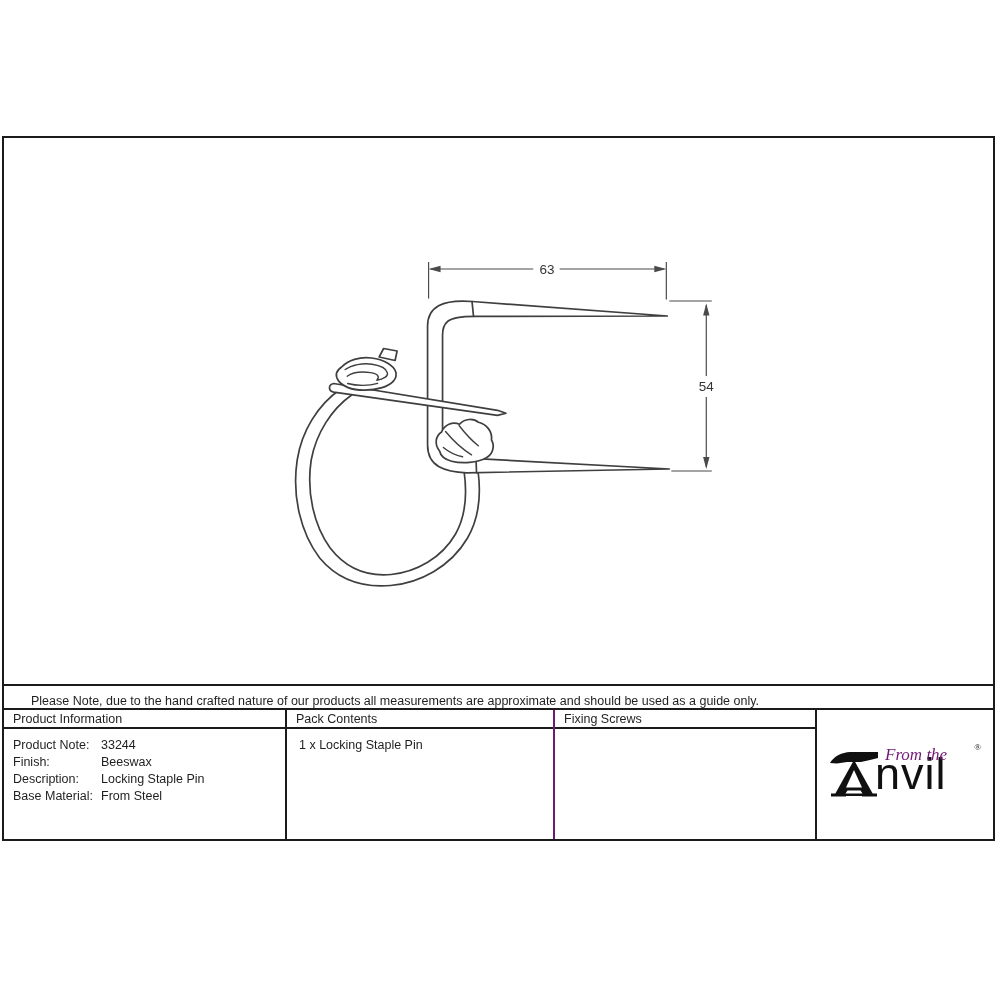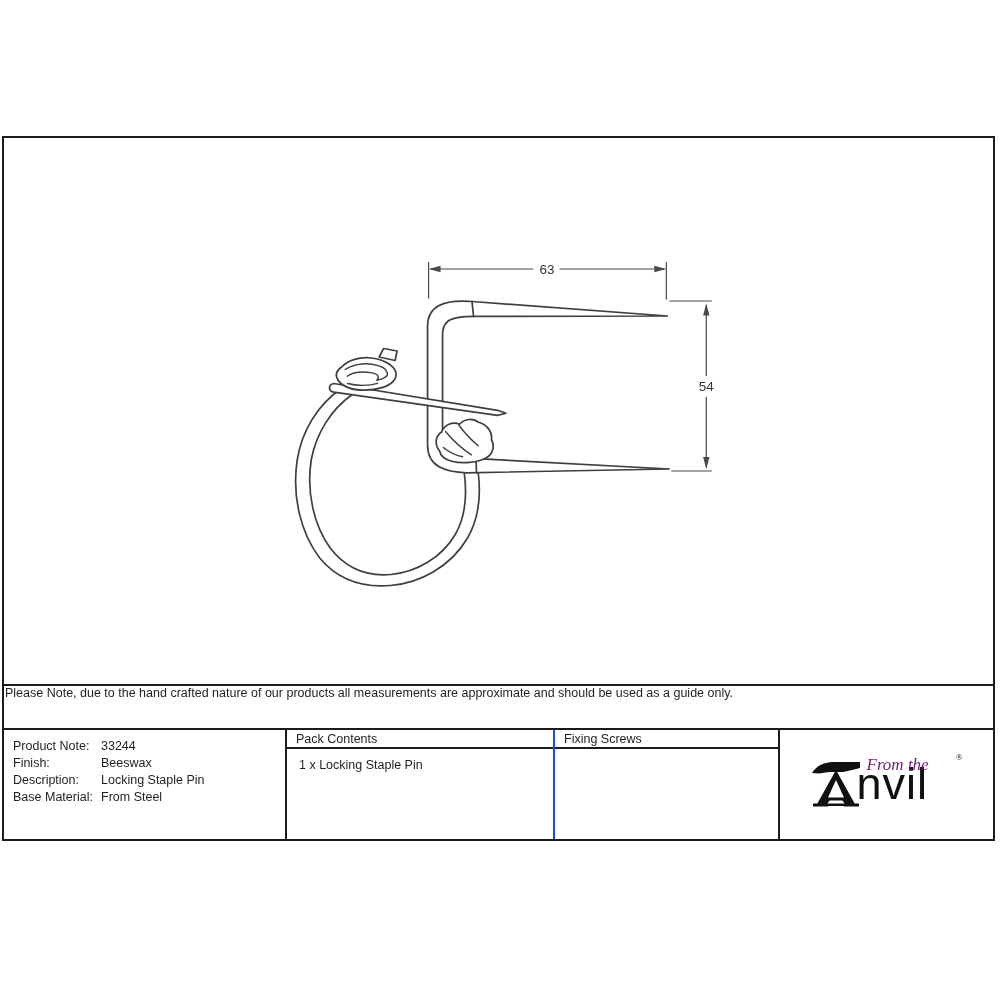--- a/index.html
+++ b/index.html
@@ -7,28 +7,28 @@
     font-family: "Liberation Sans", sans-serif; color: #1f1f1f; }
   .canvas { position: relative; width: 1000px; height: 1000px; background: #fff; overflow: hidden; }
 
   
   .sheet { position: absolute; left: 2px; top: 136px; width: 993px; height: 705px;
     border: 2px solid #1b1b1b; display: flex; flex-direction: column; background: #fff; }
 
   .drawing-area { position: relative; width: 100%; height: 546px; flex: none; }
   .drawing-area svg { position: absolute; left: 0; top: 0; width: 100%; height: 100%; }
 
-  .note-row { flex: none; height: 44px; border-top: 2px solid #1b1b1b;
-    display: flex; align-items: flex-start; padding-left: 1px; font-size: 12.5px; }
+  .note-row { flex: none; height: 24px; border-top: 2px solid #1b1b1b;
+    display: flex; align-items: flex-end; padding-left: 27px; font-size: 12.5px; }
 
   .bottom-table { flex: 1; border-top: 2px solid #1b1b1b; display: flex; flex-direction: row; }
   .col { position: relative; height: 100%; }
   .col-product { width: 281px; }
   .col-pack    { width: 268px; border-left: 2px solid #1b1b1b; }
-  .col-fixing  { width: 225px; border-left: 2px solid #1d4ed8; }
+  .col-fixing  { width: 262px; border-left: 2px solid #701a75; }
   .col-logo    { flex: 1; border-left: 2px solid #1b1b1b; display: flex; align-items: center; justify-content: center; }
   .col-header { height: 19px; border-bottom: 2px solid #1b1b1b; padding: 1px 0 0 9px;
     font-size: 12.5px; line-height: 16px; }
   .col-body { padding: 8px 6px 0 9px; font-size: 12.5px; }
   .spec-row { display: flex; line-height: 17px; }
   .spec-label { width: 88px; flex: none; }
   .spec-value { flex: 1; }
 
   
   .logo { position: relative; width: 152px; height: 56px; margin-top: -6px; }
@@ -102,20 +102,21 @@
       </svg>
     </div>
 
     <div class="note-row">
       <span>Please Note, due to the hand crafted nature of our products all measurements are approximate and should be used as a guide only.</span>
     </div>
 
     <div class="bottom-table">
 
       <div class="col col-product">
+        <div class="col-header">Product Information</div>
         <div class="col-body">
           <div class="spec-row">
             <span class="spec-label">Product Note:</span>
             <span class="spec-value">33244</span>
           </div>
           <div class="spec-row">
             <span class="spec-label">Finish:</span>
             <span class="spec-value">Beeswax</span>
           </div>
           <div class="spec-row">

